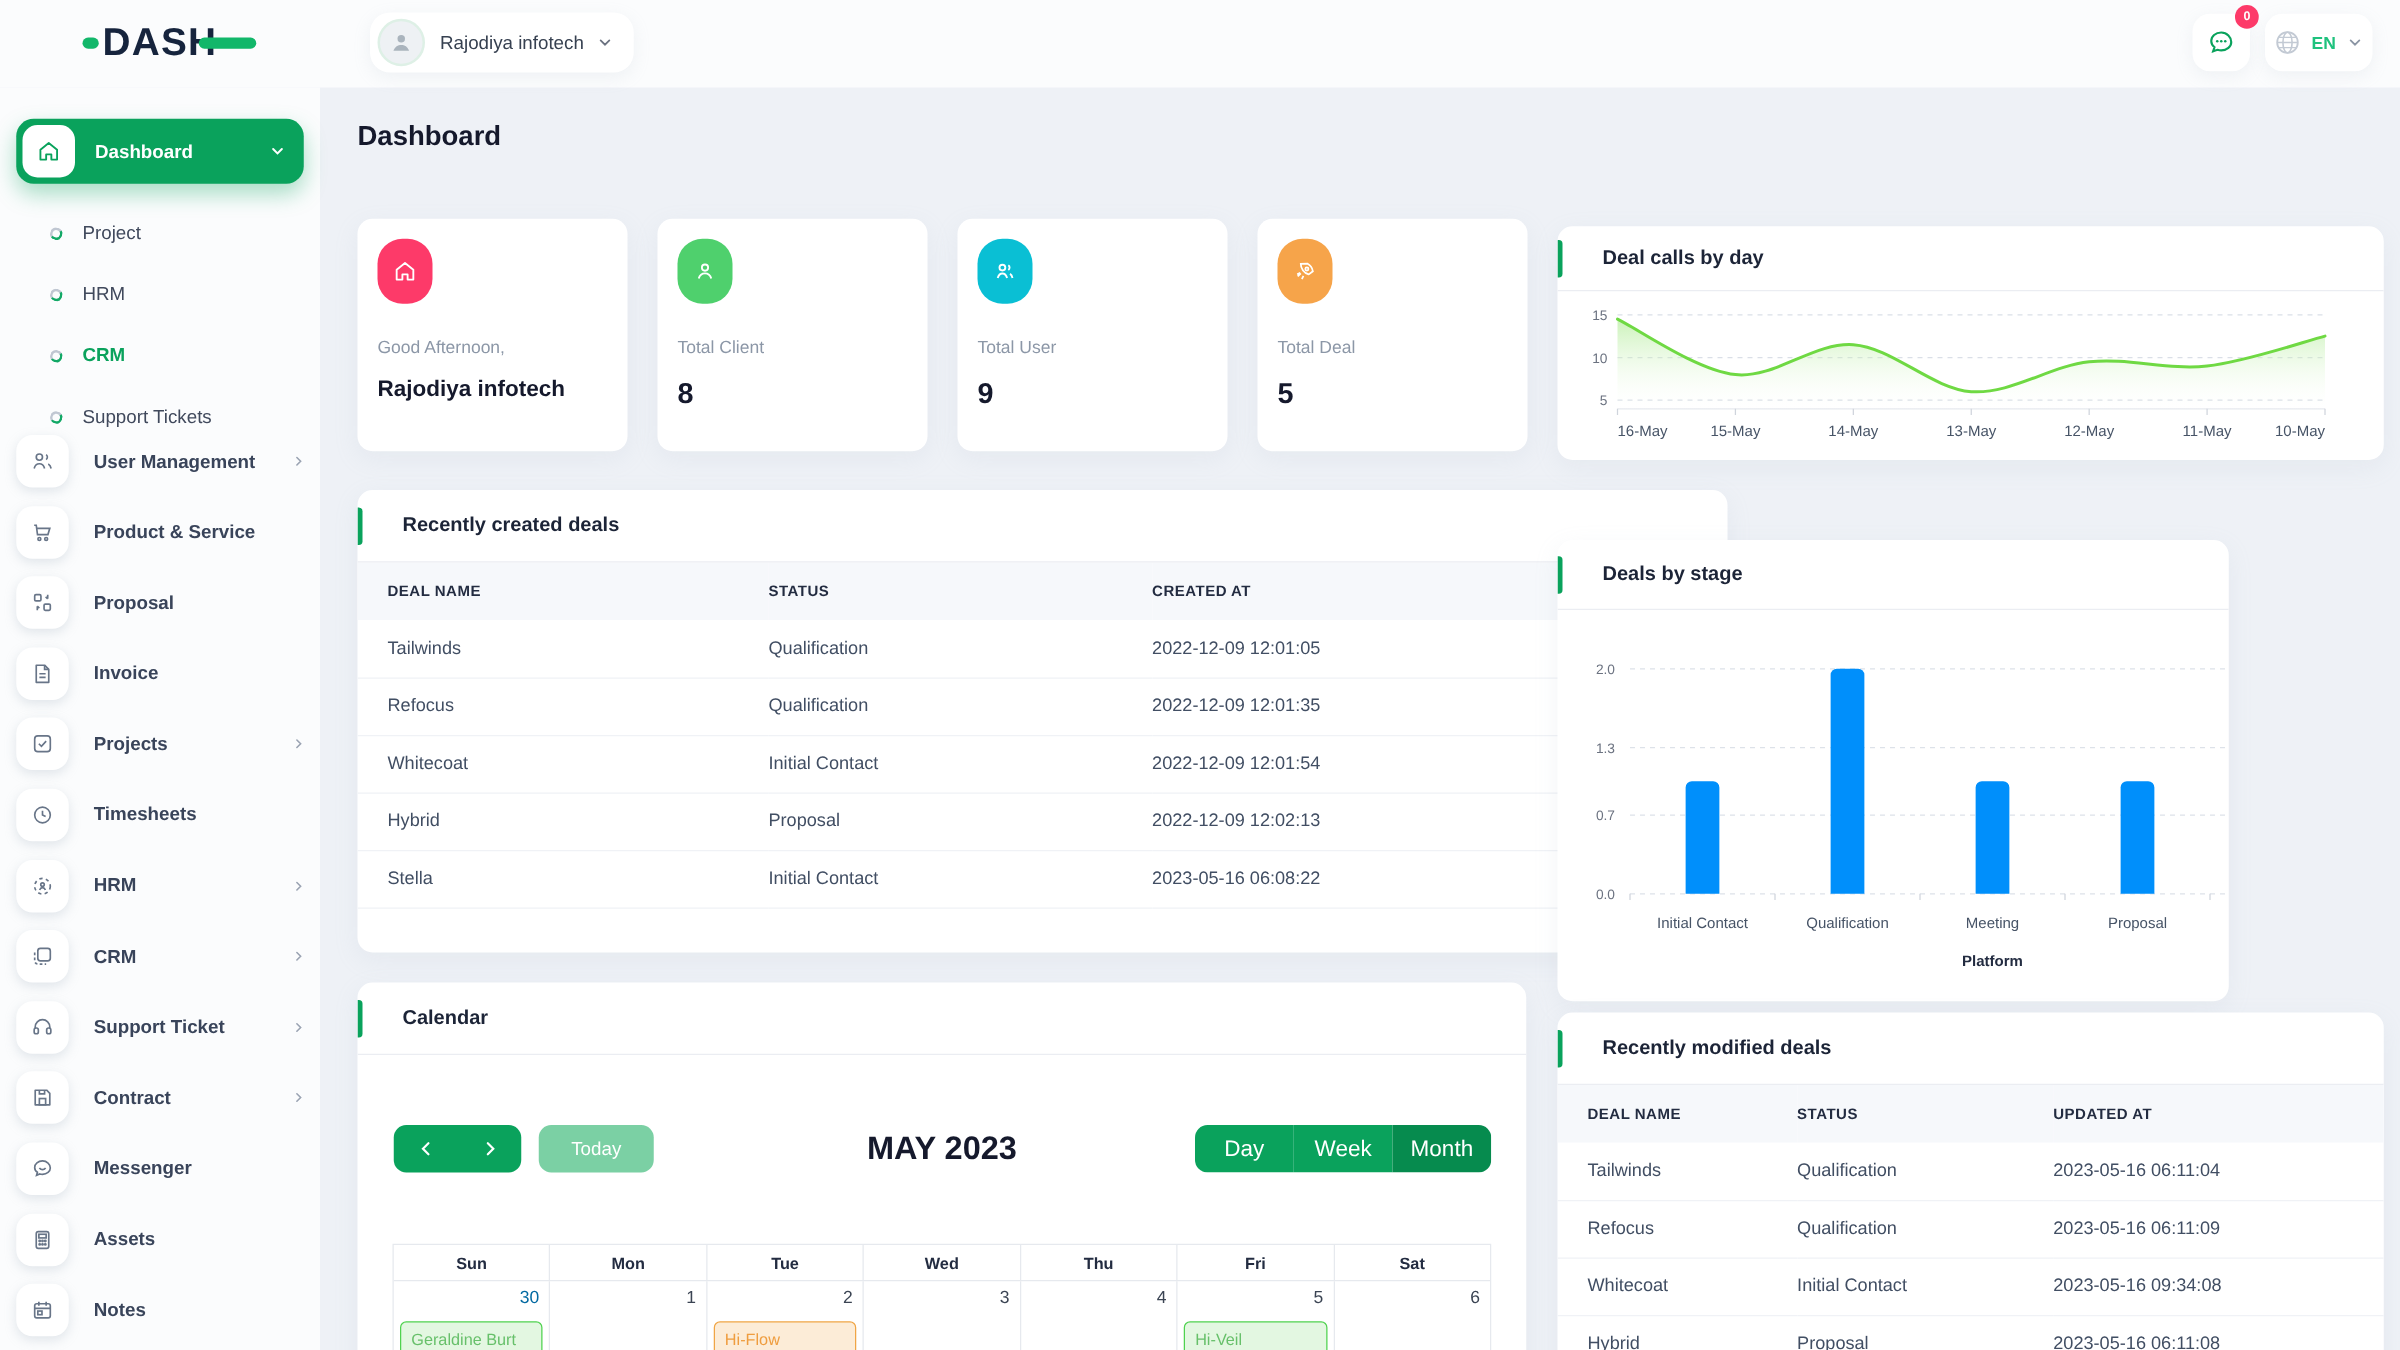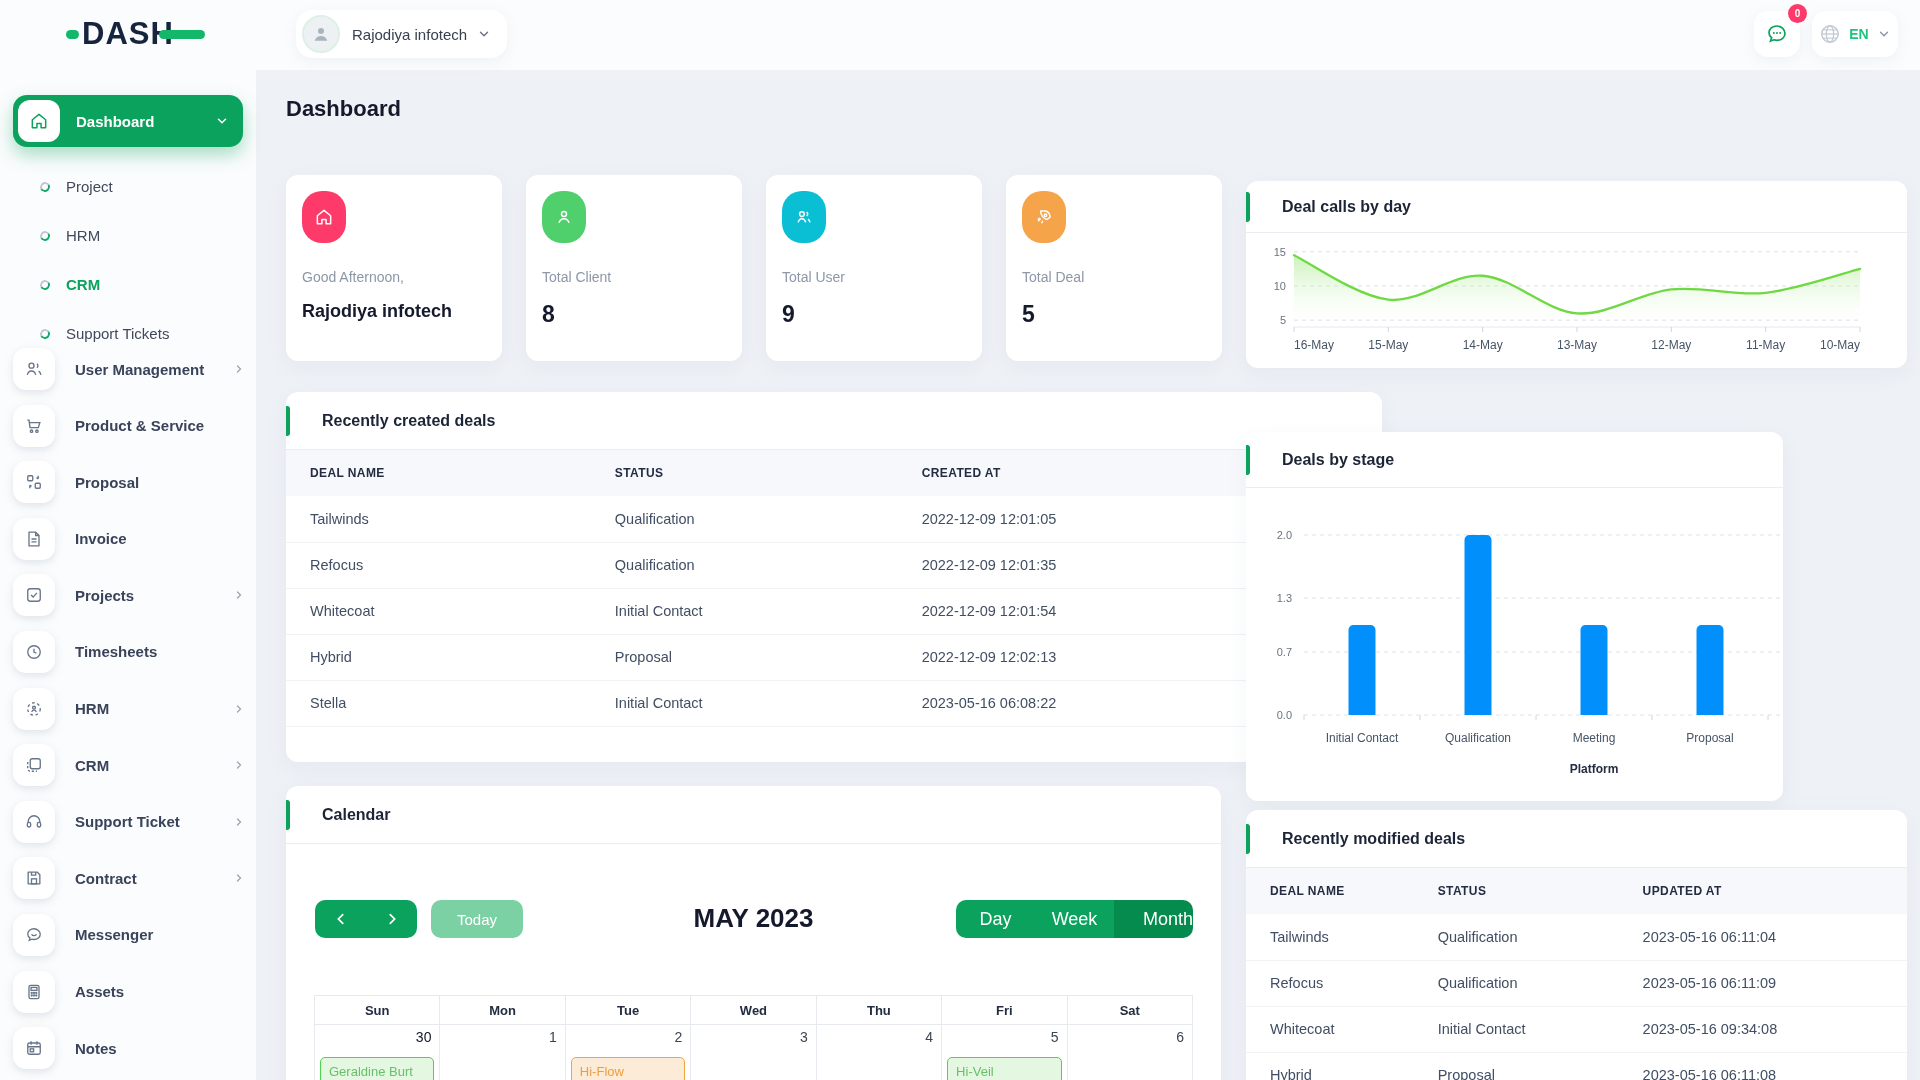--- a/index.html
+++ b/index.html
@@ -66,31 +66,31 @@
 
   
   .cal-toolbar { position:absolute; left:28px; right:28px; top:114px; height:38px; }
   .nav-btns { position:absolute; left:1px; top:0; width:102px; height:38px; background:#0aa25c; border-radius:10px;
     display:flex; align-items:center; justify-content:space-around; color:#fff; cursor:pointer; }
   .today-btn { position:absolute; left:117px; top:0; width:92px; height:38px; background:#7bd0a4; border:none; border-radius:10px;
     color:#fff; font-size:15px; font-family:inherit; cursor:pointer; }
   .cal-month { position:absolute; left:0; right:0; top:3px; text-align:center; font-size:26px; font-weight:700; color:#15192c; }
   .view-group { position:absolute; right:0; top:0; height:38px; display:flex; border-radius:10px; overflow:hidden; }
   .view-btn { width:79px; height:38px; border:none; background:#0aa25c; color:#fff; font-size:18px; font-family:inherit; cursor:pointer; }
-  .view-btn.active { background:#068b4e;text-align:right; }
+  .view-btn.active { background:#068b4e; }
   .cal-grid { position:absolute; left:28px; right:28px; top:209px; border:1px solid #e6e9ee; }
   .cal-grid .hrow { display:flex; border-bottom:1px solid #e6e9ee; }
   .cal-grid .hcell { flex:1; height:28px; display:flex; align-items:center; justify-content:center;
     font-size:13px; font-weight:700; color:#232c41; border-right:1px solid #e6e9ee; }
   .cal-grid .hcell:last-child { border-right:none; }
   .cal-grid .drow { display:flex; height:120px; }
   .dcell { flex:1; border-right:1px solid #e6e9ee; position:relative; padding-top:4px; cursor:pointer; }
   .dcell:last-child { border-right:none; }
   .dnum { position:absolute; right:8px; top:4px; font-size:14px; color:#3b4453; }
-  .dnum.muted { color:#0f172a; }
+  .dnum.muted { color:#0369a1; }
   .event { position:absolute; left:5px; right:5px; top:32px; height:28px; border-radius:5px; font-size:13px;
     display:flex; align-items:center; padding-left:8px; cursor:pointer; }
   .event.green { background:#e3f7e1; border:1px solid #4fd24f; color:#67c06a; }
   .event.orange { background:#fcecd7; border:1px solid #f0a545; color:#ef9d3f; }
 
   .chart-wrap { position:absolute; left:8px; }
   .axis-ttl { font-size:12px; font-weight:700; fill:#232c41; }
   svg text { font-family:"Liberation Sans", sans-serif; }
 </style>
 </head>

